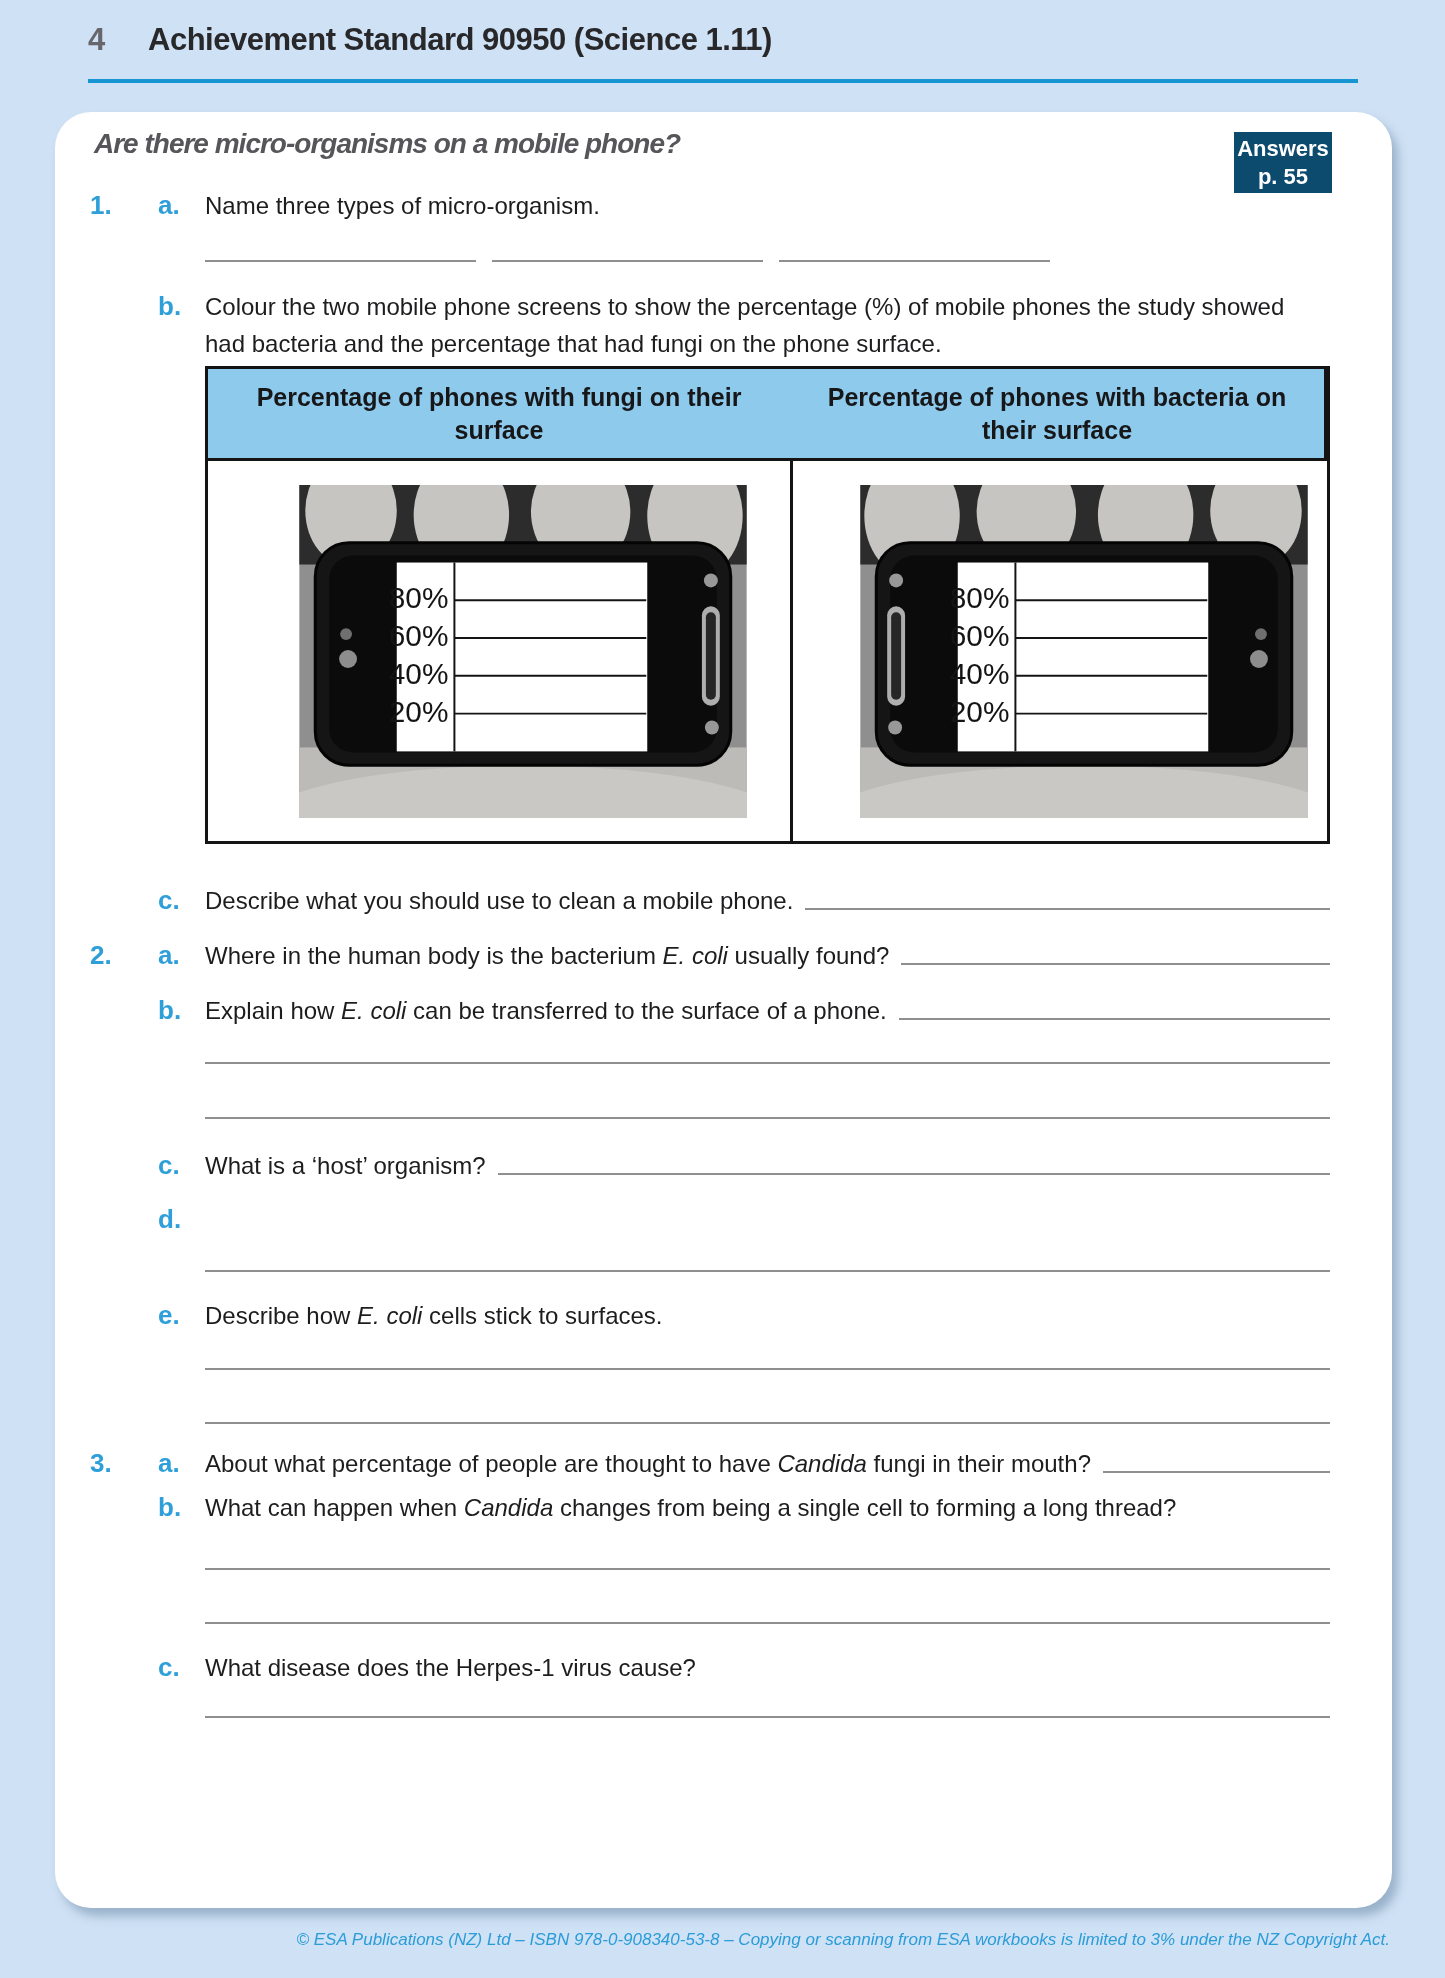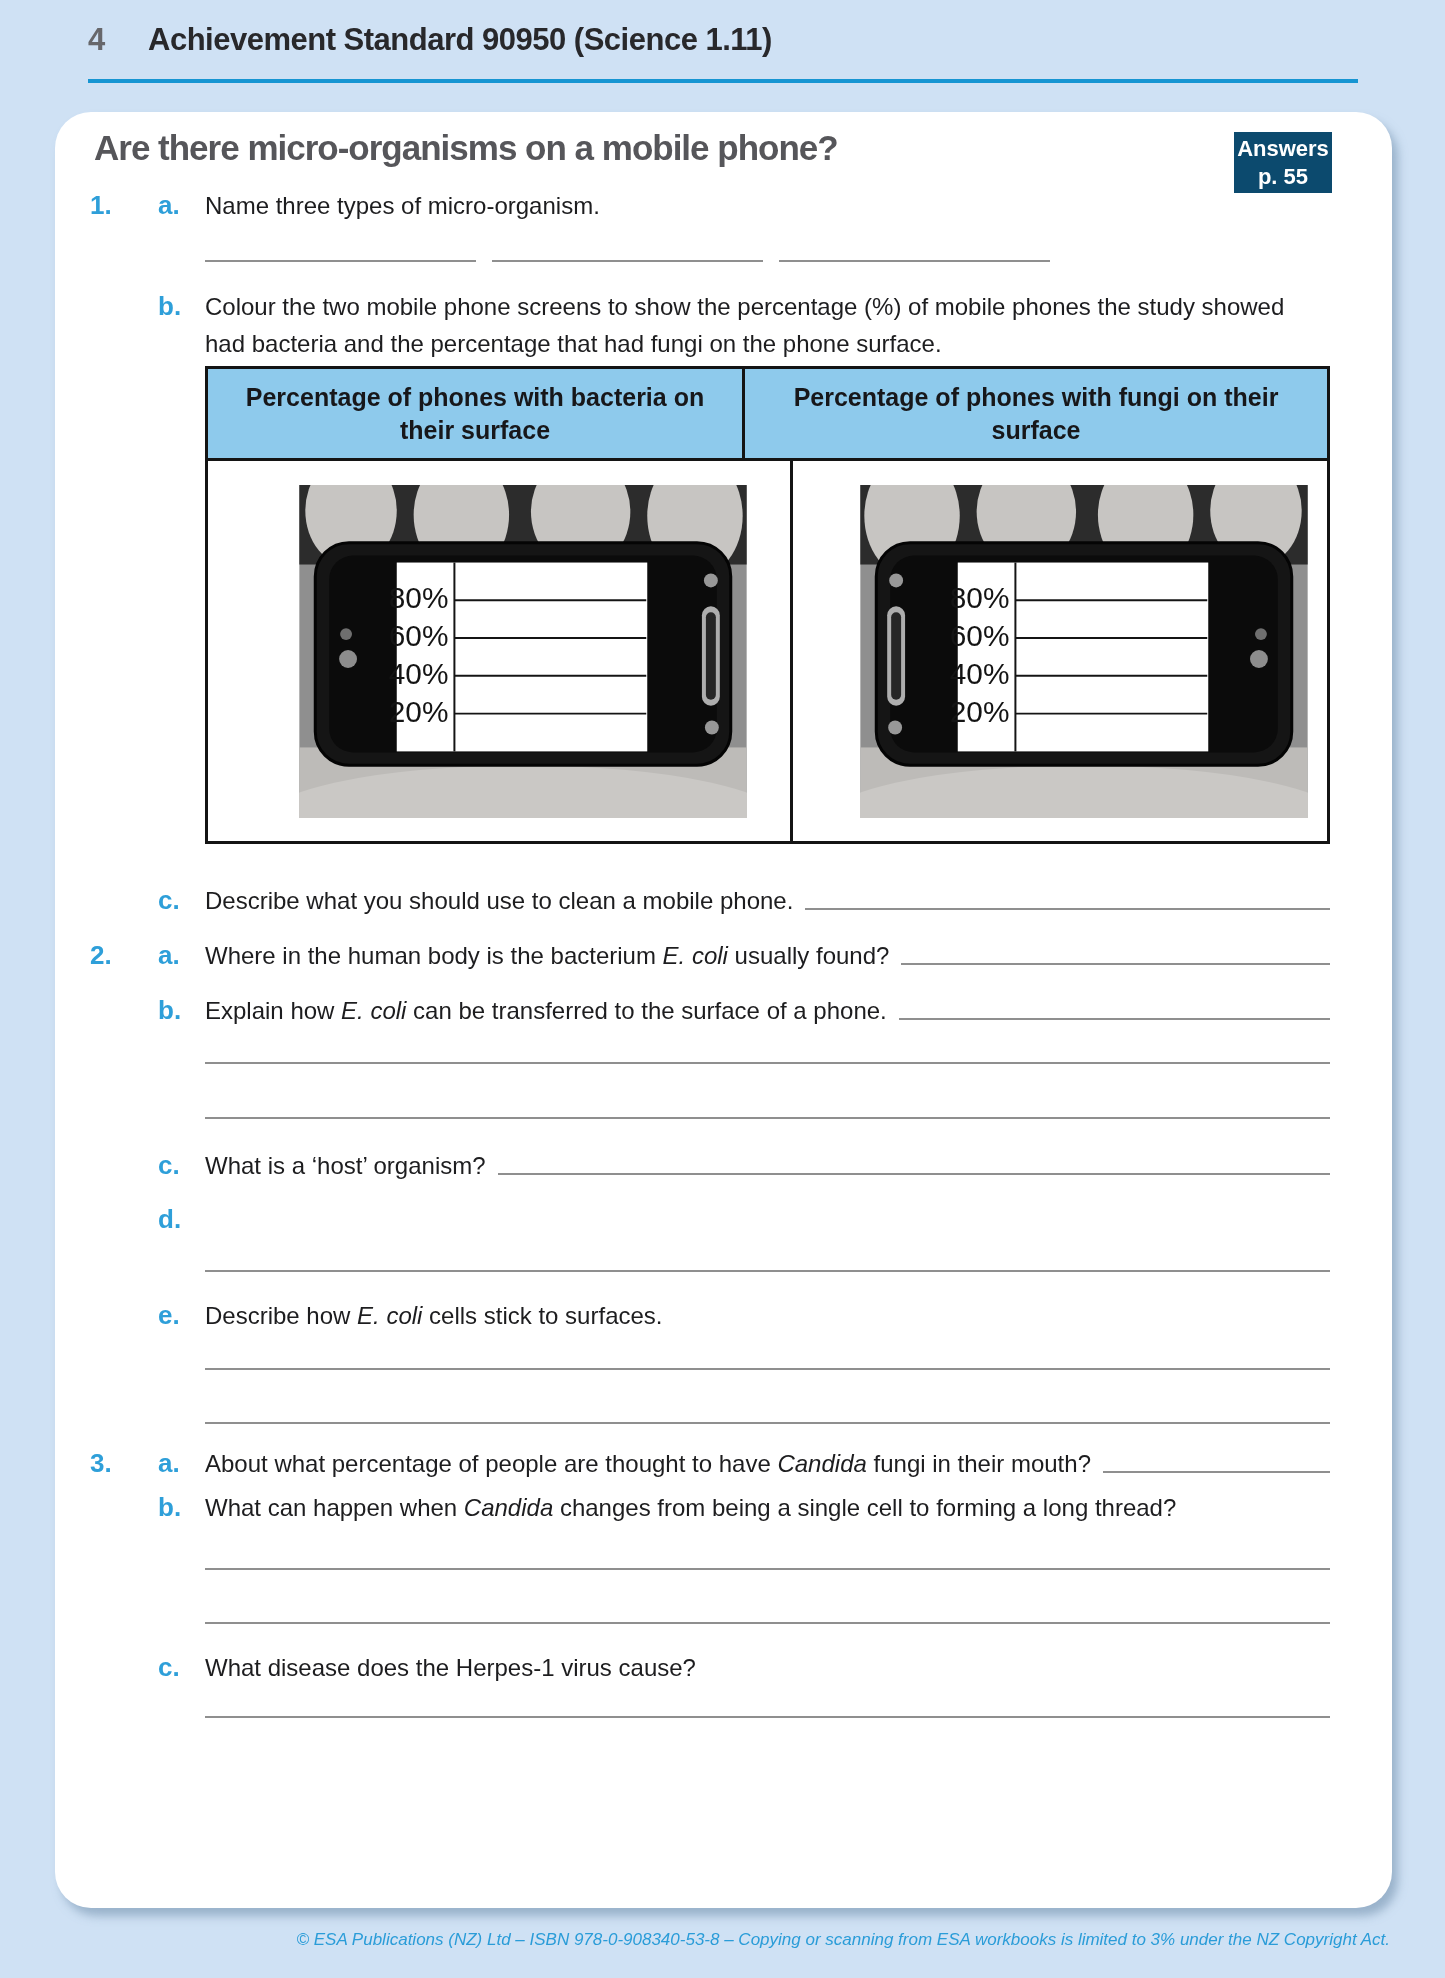--- a/index.html
+++ b/index.html
@@ -13,21 +13,21 @@
   .hdrtitle { position:absolute; left:148px; top:22px; font-size:31px; font-weight:bold; color:#28282b; letter-spacing:-0.5px; }
   .hdrrule  { position:absolute; left:88px;  top:79px; width:1270px; height:4px; background:#1795d2; }
   
   .card {
     position:absolute; left:55px; top:112px; width:1337px; height:1796px;
     background:#ffffff; border-radius:36px;
     box-shadow:6px 8px 10px rgba(110,140,170,0.55);
   }
   .wstitle {
     position:absolute; left:94px; top:128px; margin:0;
-    font-size:35px; font-weight:bold; color:#56565a; letter-spacing:-1px;
+    font-size:28px; font-style:italic; font-weight:bold; color:#56565a; letter-spacing:-1px;
   }
   .badge {
     position:absolute; left:1234px; top:132px; width:98px; height:61px;
     background:#0c4a6e; color:#ffffff; font-weight:bold; font-size:22px;
     display:flex; flex-direction:column; justify-content:center; align-items:center; line-height:1.25; text-align:center;
   }
   
   .qnum { position:absolute; left:90px; font-size:26px; font-weight:bold; color:#2e9fd9; }
   .qrow {
     position:absolute; left:158px; width:1172px;
@@ -96,22 +96,22 @@
   <div class="blank3" style="left:492px"></div>
   <div class="blank3" style="left:779px"></div>
 
   <div class="qrow wraprow" style="top:288px">
     <span class="qlet">b.</span>
     <span class="qtext">Colour the two mobile phone screens to show the percentage (%) of mobile phones the study showed had bacteria and the percentage that had fungi on the phone surface.</span>
   </div>
 
   <div class="ptable">
     <div class="hrow">
+      <div class="hcell cell-r">Percentage of phones with fungi on their surface</div>
       <div class="hcell cell-l">Percentage of phones with bacteria on their surface</div>
-      <div class="hcell cell-r">Percentage of phones with fungi on their surface</div>
     </div>
     <div class="brow">
 
       <div class="bcell cell-l">
 
         <svg class="photo" viewBox="0 0 450 335">
           <rect width="450" height="335" fill="#8f8f8f"></rect>
           <rect width="450" height="80" fill="#2c2c2c"></rect>
           <g fill="#c7c5c2">
             <ellipse cx="52" cy="26" rx="46" ry="56"></ellipse>

